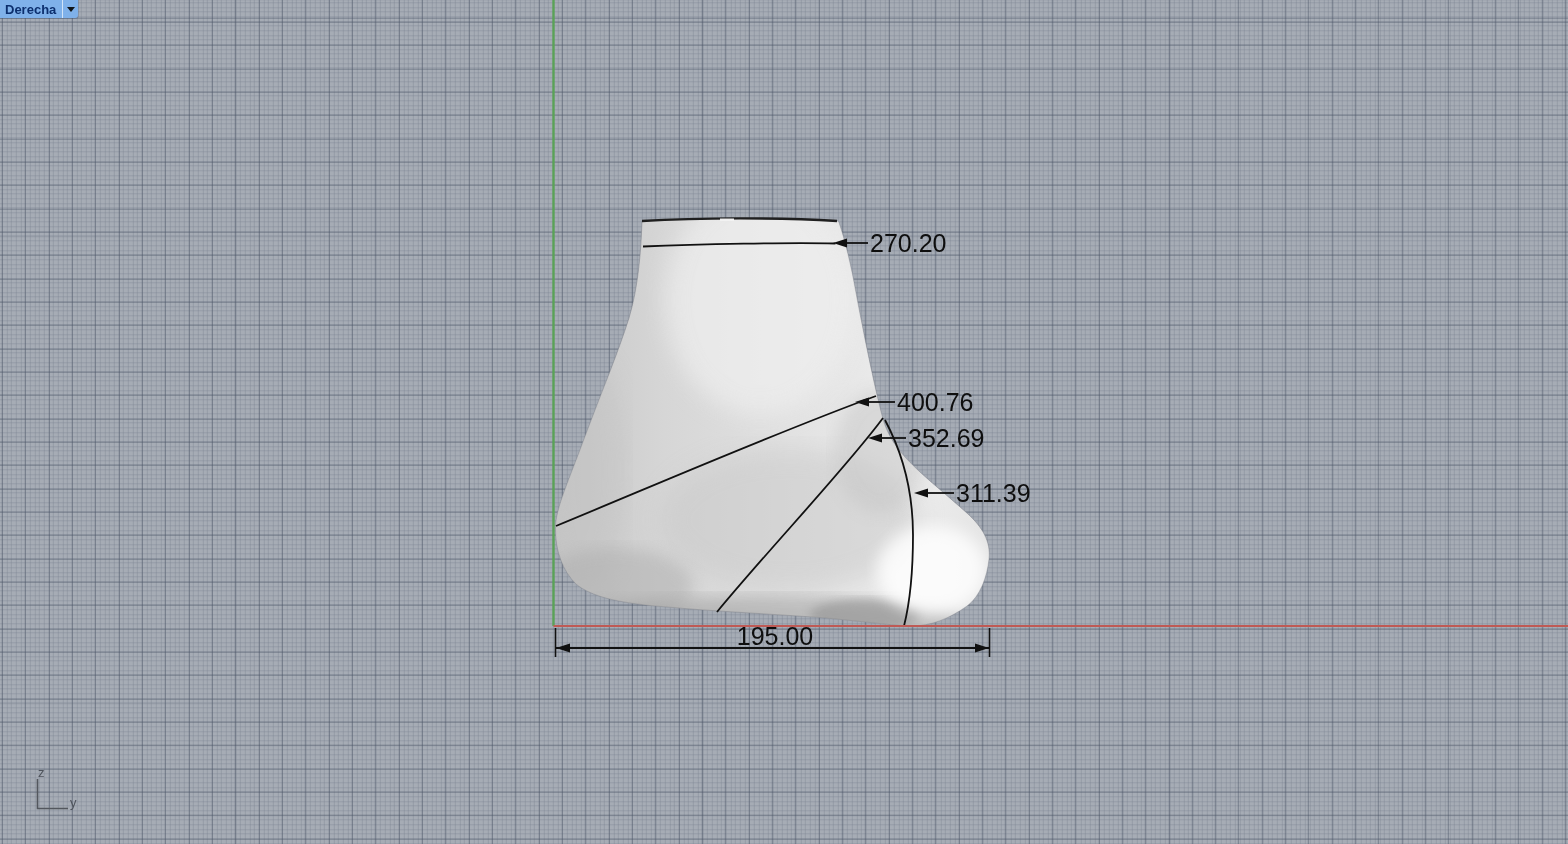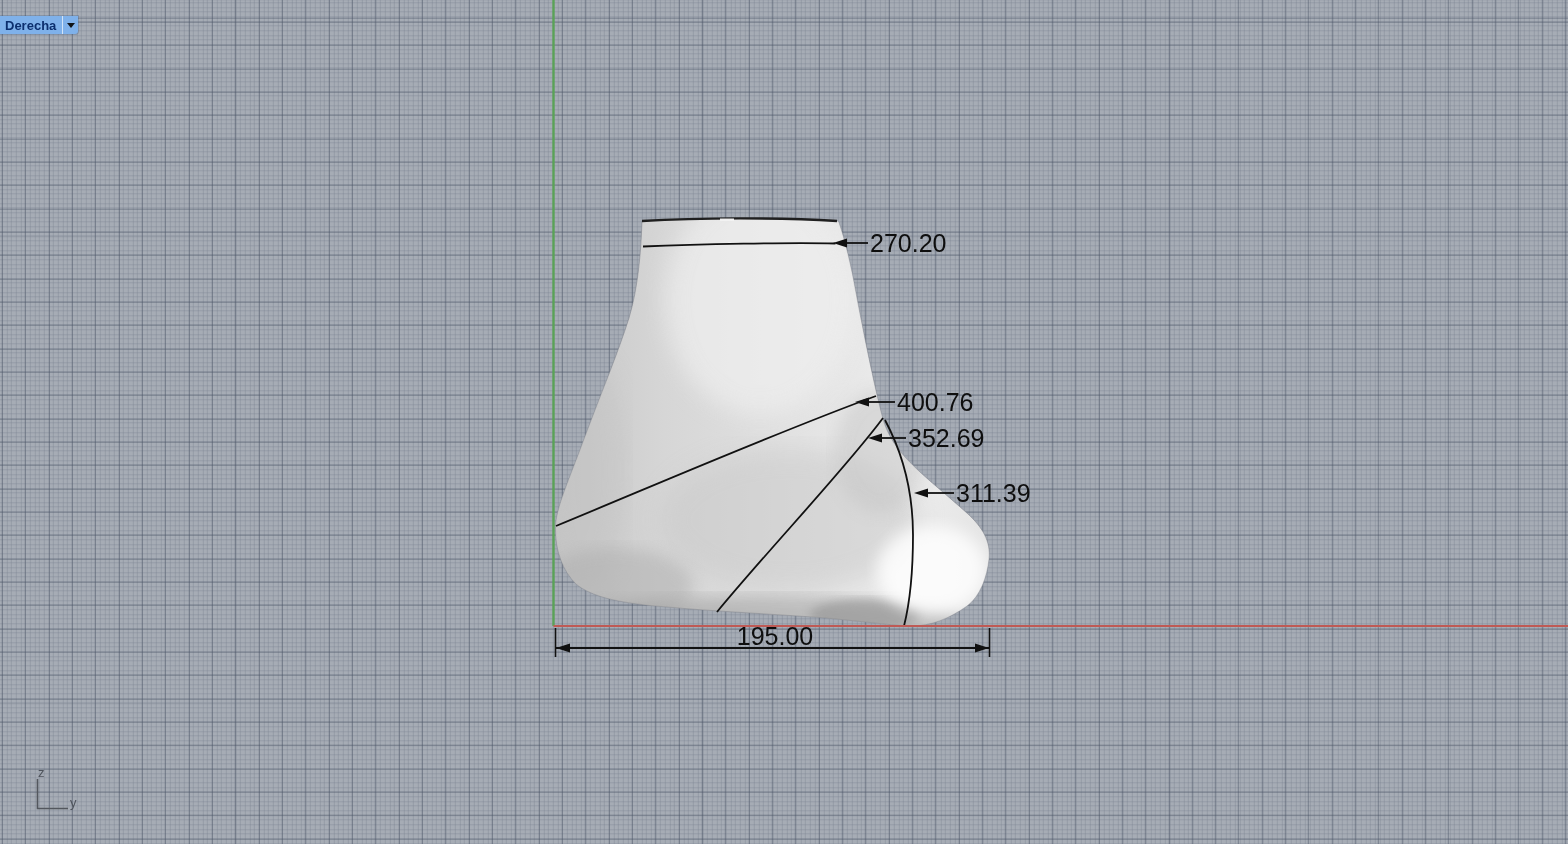--- a/index.html
+++ b/index.html
@@ -16,21 +16,21 @@
     background-image:
       repeating-linear-gradient(to right,  rgba(72,82,100,0.50) 0 1px, transparent 1px 23.33px),
       repeating-linear-gradient(to bottom, rgba(72,82,100,0.50) 0 1px, transparent 1px 23.33px),
       repeating-linear-gradient(to right,  rgba(120,128,142,0.38) 0 1px, transparent 1px 4.67px),
       repeating-linear-gradient(to bottom, rgba(120,128,142,0.38) 0 1px, transparent 1px 4.67px);
     background-position: 1.8px 0, 0 21.7px, 1.8px 0, 0 2.3px;
   }
   .drawing{position:absolute;inset:0;}
   
   .vp-label{
-    position:absolute;top:16px;left:0;
+    position:absolute;top:0;left:0;
     display:flex;align-items:stretch;
     height:18px;
     background:#7fb1ea;
     border-radius:0 0 3px 0;
     box-shadow:0 0 0 1px rgba(40,70,120,0.25);
     user-select:none;
   }
   .vp-label .name{
     padding:1px 6px 0 5px;
     font-size:13px;font-weight:bold;

